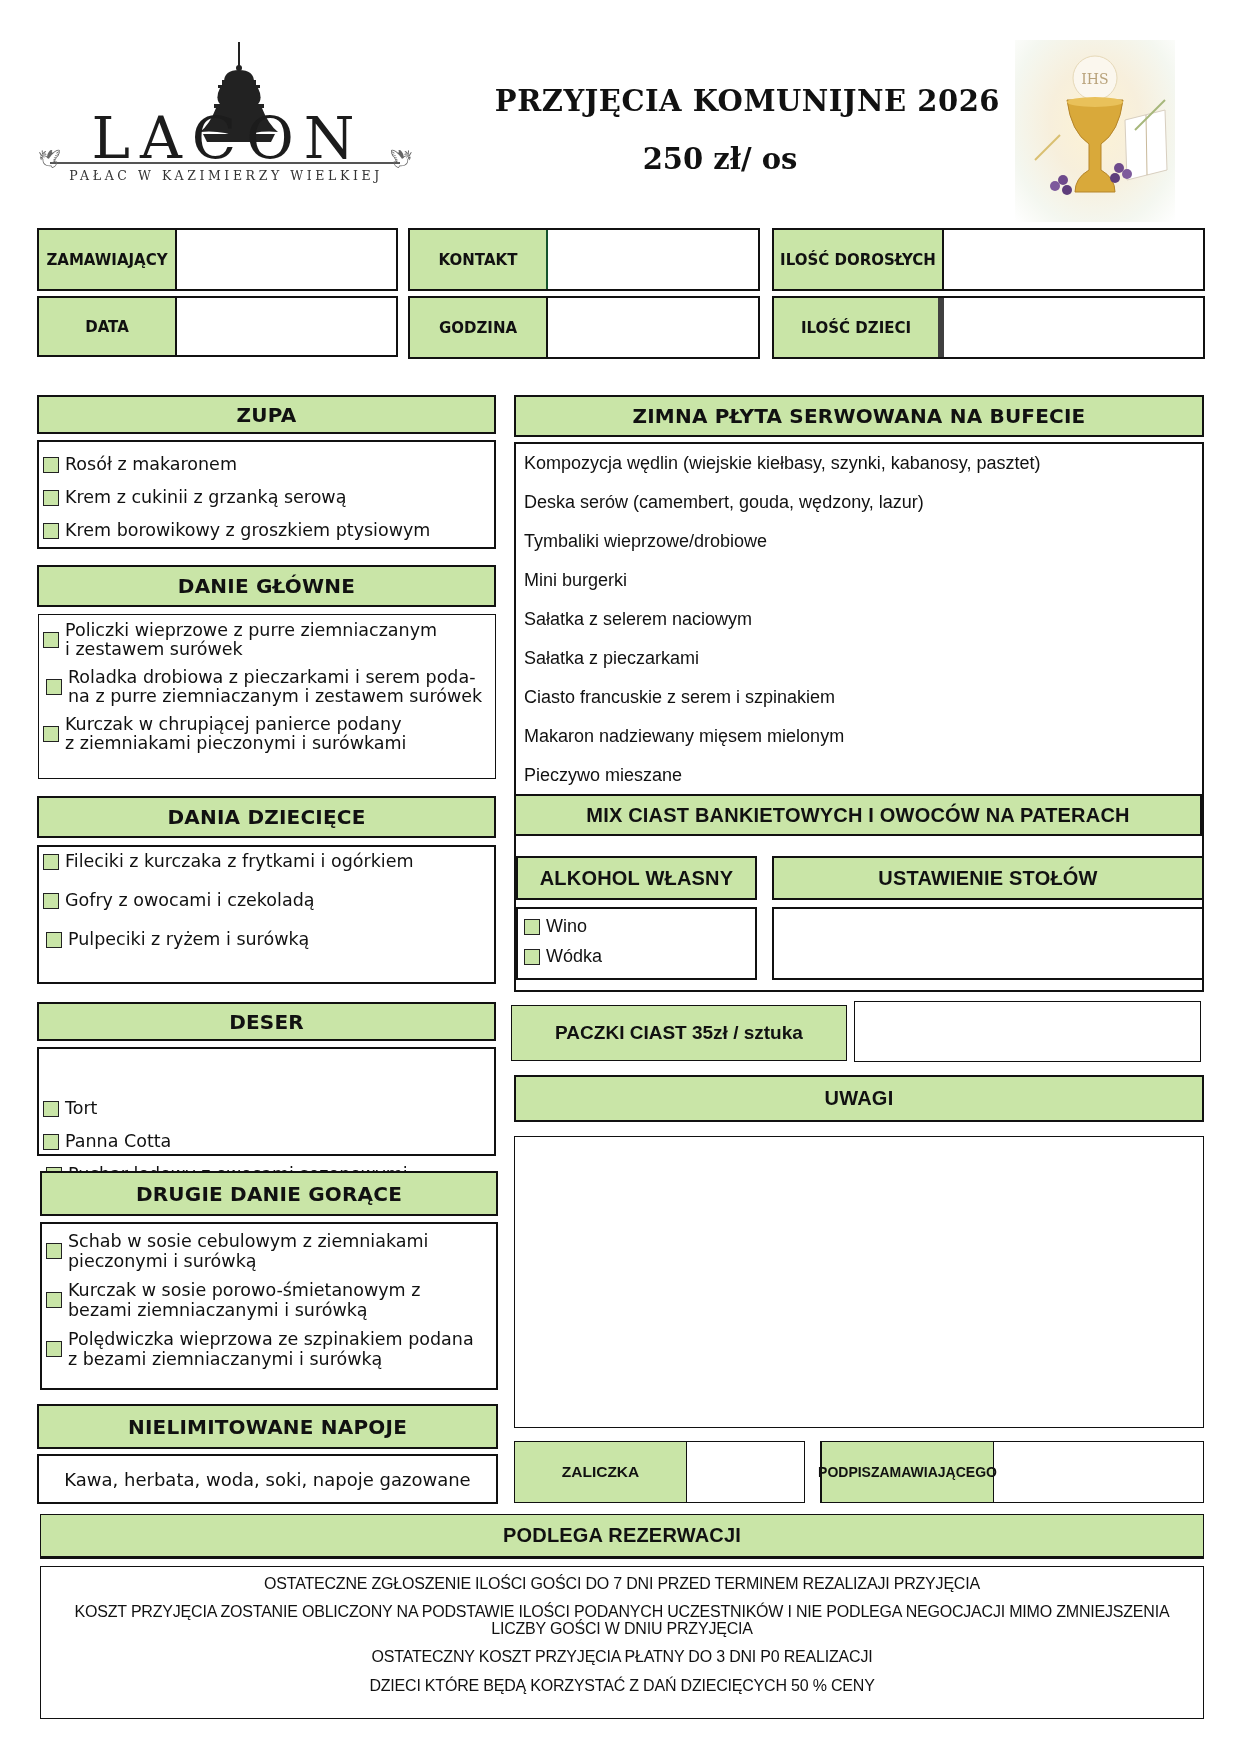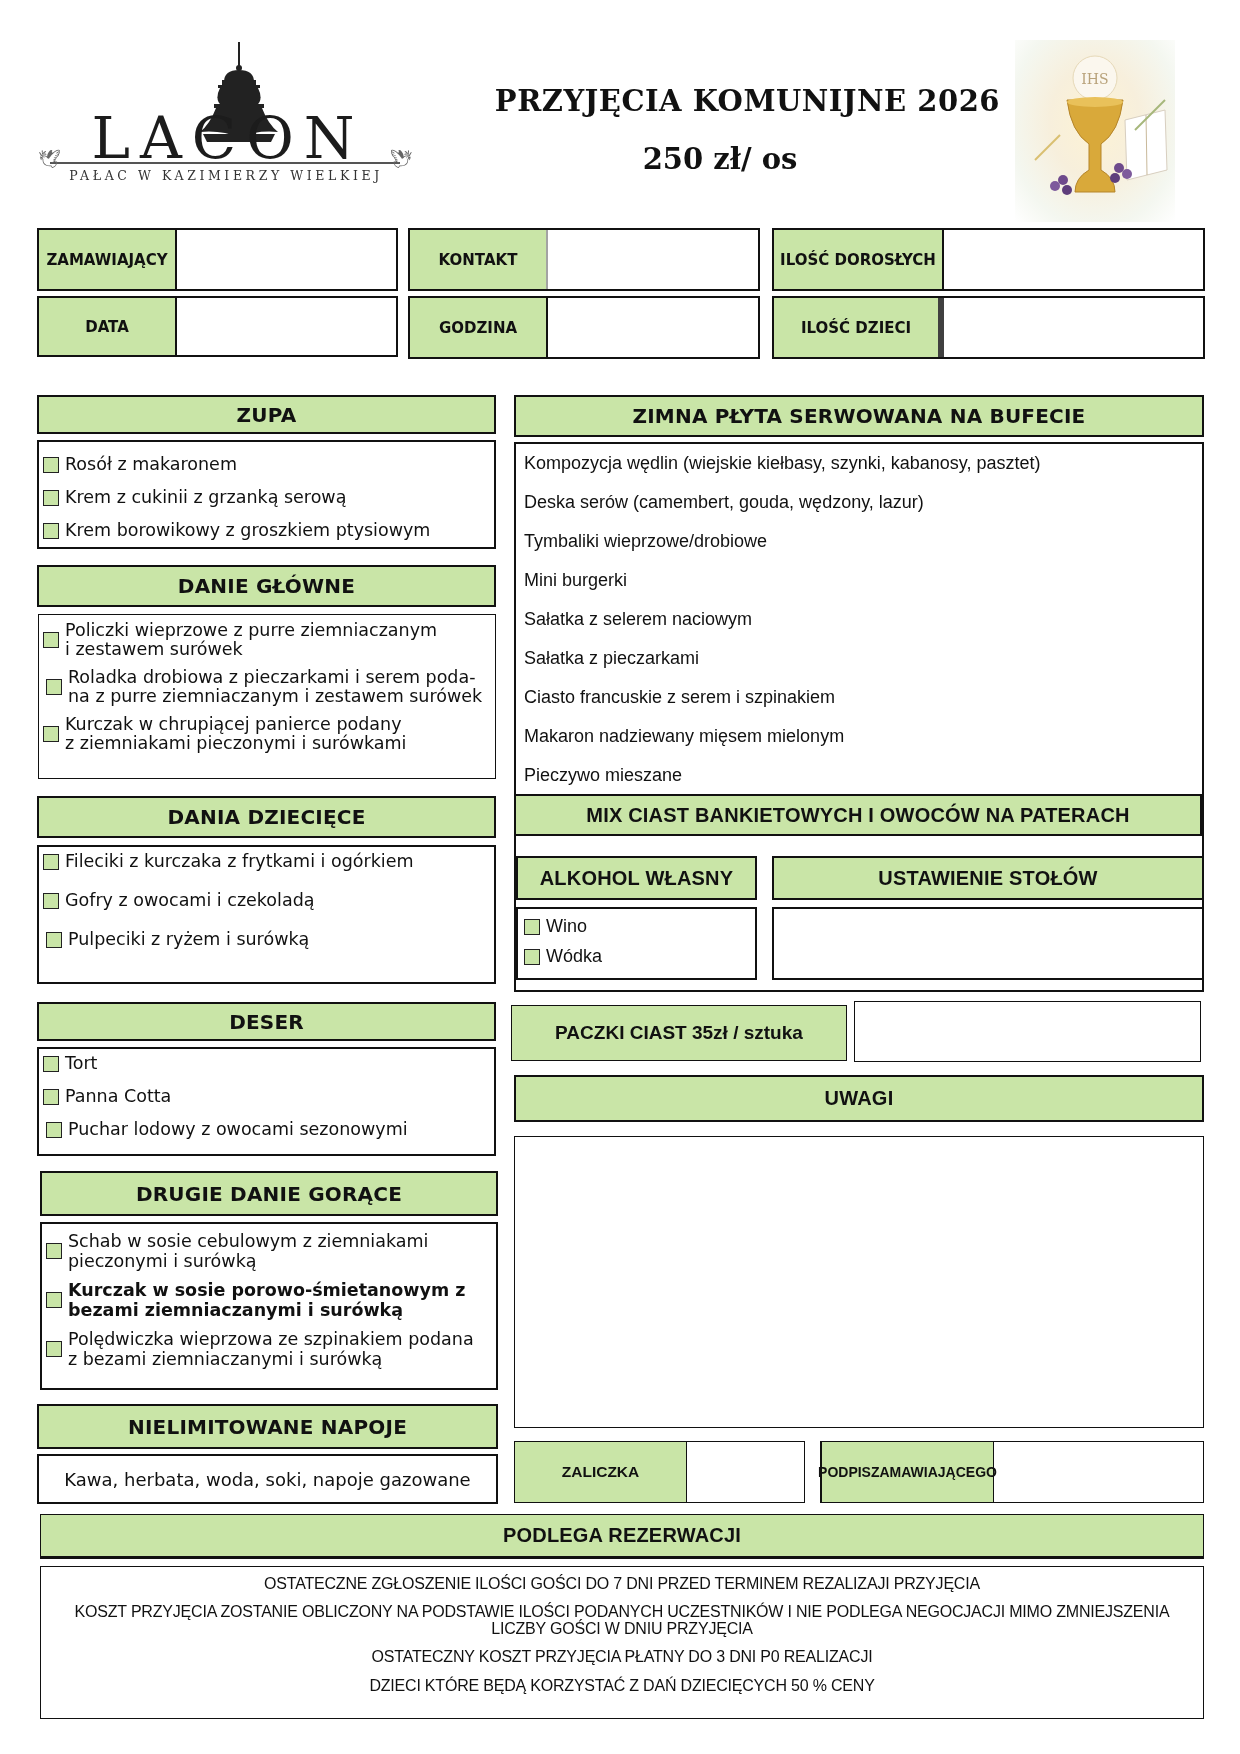--- a/index.html
+++ b/index.html
@@ -62,21 +62,21 @@
     <path d="M120,90 L150,60" stroke="#a6b77b" stroke-width="2"></path>
     <path d="M20,120 L45,95" stroke="#d9bf70" stroke-width="2"></path>
   </svg>
 </div>
 
 <div class="abs box" style="left:37px;top:228px;width:361px;height:63px;display:flex;">
   <div class="lbl green" style="width:138px;border-right:2px solid #111;">ZAMAWIAJĄCY</div>
   <div style="flex:1;"></div>
 </div>
 <div class="abs box" style="left:408px;top:228px;width:352px;height:63px;display:flex;">
-  <div class="lbl green" style="width:138px;border-right:2px solid #a3a3a3;">KONTAKT</div>
+  <div class="lbl green" style="width:138px;border-right:2px solid #14532d;">KONTAKT</div>
   <div style="flex:1;"></div>
 </div>
 <div class="abs box" style="left:772px;top:228px;width:433px;height:63px;display:flex;">
   <div class="lbl green" style="width:170px;border-right:2px solid #111;">ILOŚĆ DOROSŁYCH</div>
   <div style="flex:1;"></div>
 </div>
 
 <div class="abs box" style="left:37px;top:296px;width:361px;height:61px;display:flex;">
   <div class="lbl green" style="width:138px;border-right:2px solid #111;">DATA</div>
   <div style="flex:1;"></div>
@@ -136,42 +136,42 @@
       <span>Gofry z owocami i czekoladą</span>
     </div>
   <div class="item" style="padding-left:3px;">
       <span class="cb"></span>
       <span>Pulpeciki z ryżem i surówką</span>
     </div>
 </div>
 
 <div class="abs box green hdr" style="left:37px;top:1002px;width:459px;height:39px;">DESER</div>
 <div class="abs box" style="left:37px;top:1047px;width:459px;height:109px;padding:4px 4px;">
-  <div class="item" style="margin-bottom:12px;">
+  <div class="item" style="margin-bottom:12px;margin-top:45px;">
       <span class="cb"></span>
       <span>Tort</span>
     </div>
   <div class="item" style="margin-bottom:12px;">
       <span class="cb"></span>
       <span>Panna Cotta</span>
     </div>
   <div class="item" style="padding-left:3px;">
       <span class="cb"></span>
       <span>Puchar lodowy z owocami sezonowymi</span>
     </div>
 </div>
 
 <div class="abs box green hdr" style="left:40px;top:1171px;width:458px;height:45px;">DRUGIE DANIE GORĄCE</div>
 <div class="abs box" style="left:40px;top:1222px;width:458px;height:168px;padding:7px 4px;">
   <div class="item" style="margin-bottom:9px;align-items:center;">
       <span class="cb" style="margin-top:0;"></span>
       <span style="white-space:pre-line;line-height:20px;">Schab w sosie cebulowym z ziemniakami
 pieczonymi i surówką</span>
     </div>
-  <div class="item" style="margin-bottom:9px;align-items:center;font-weight:bold;">
+  <div class="item" style="margin-bottom:9px;align-items:center;">
       <span class="cb" style="margin-top:0;"></span>
       <span style="white-space:pre-line;line-height:20px;">Kurczak w sosie porowo-śmietanowym z
 bezami ziemniaczanymi i  surówką</span>
     </div>
   <div class="item" style="align-items:center;">
       <span class="cb" style="margin-top:0;"></span>
       <span style="white-space:pre-line;line-height:20px;">Polędwiczka wieprzowa ze szpinakiem podana
 z bezami ziemniaczanymi i surówką</span>
     </div>
 </div>

